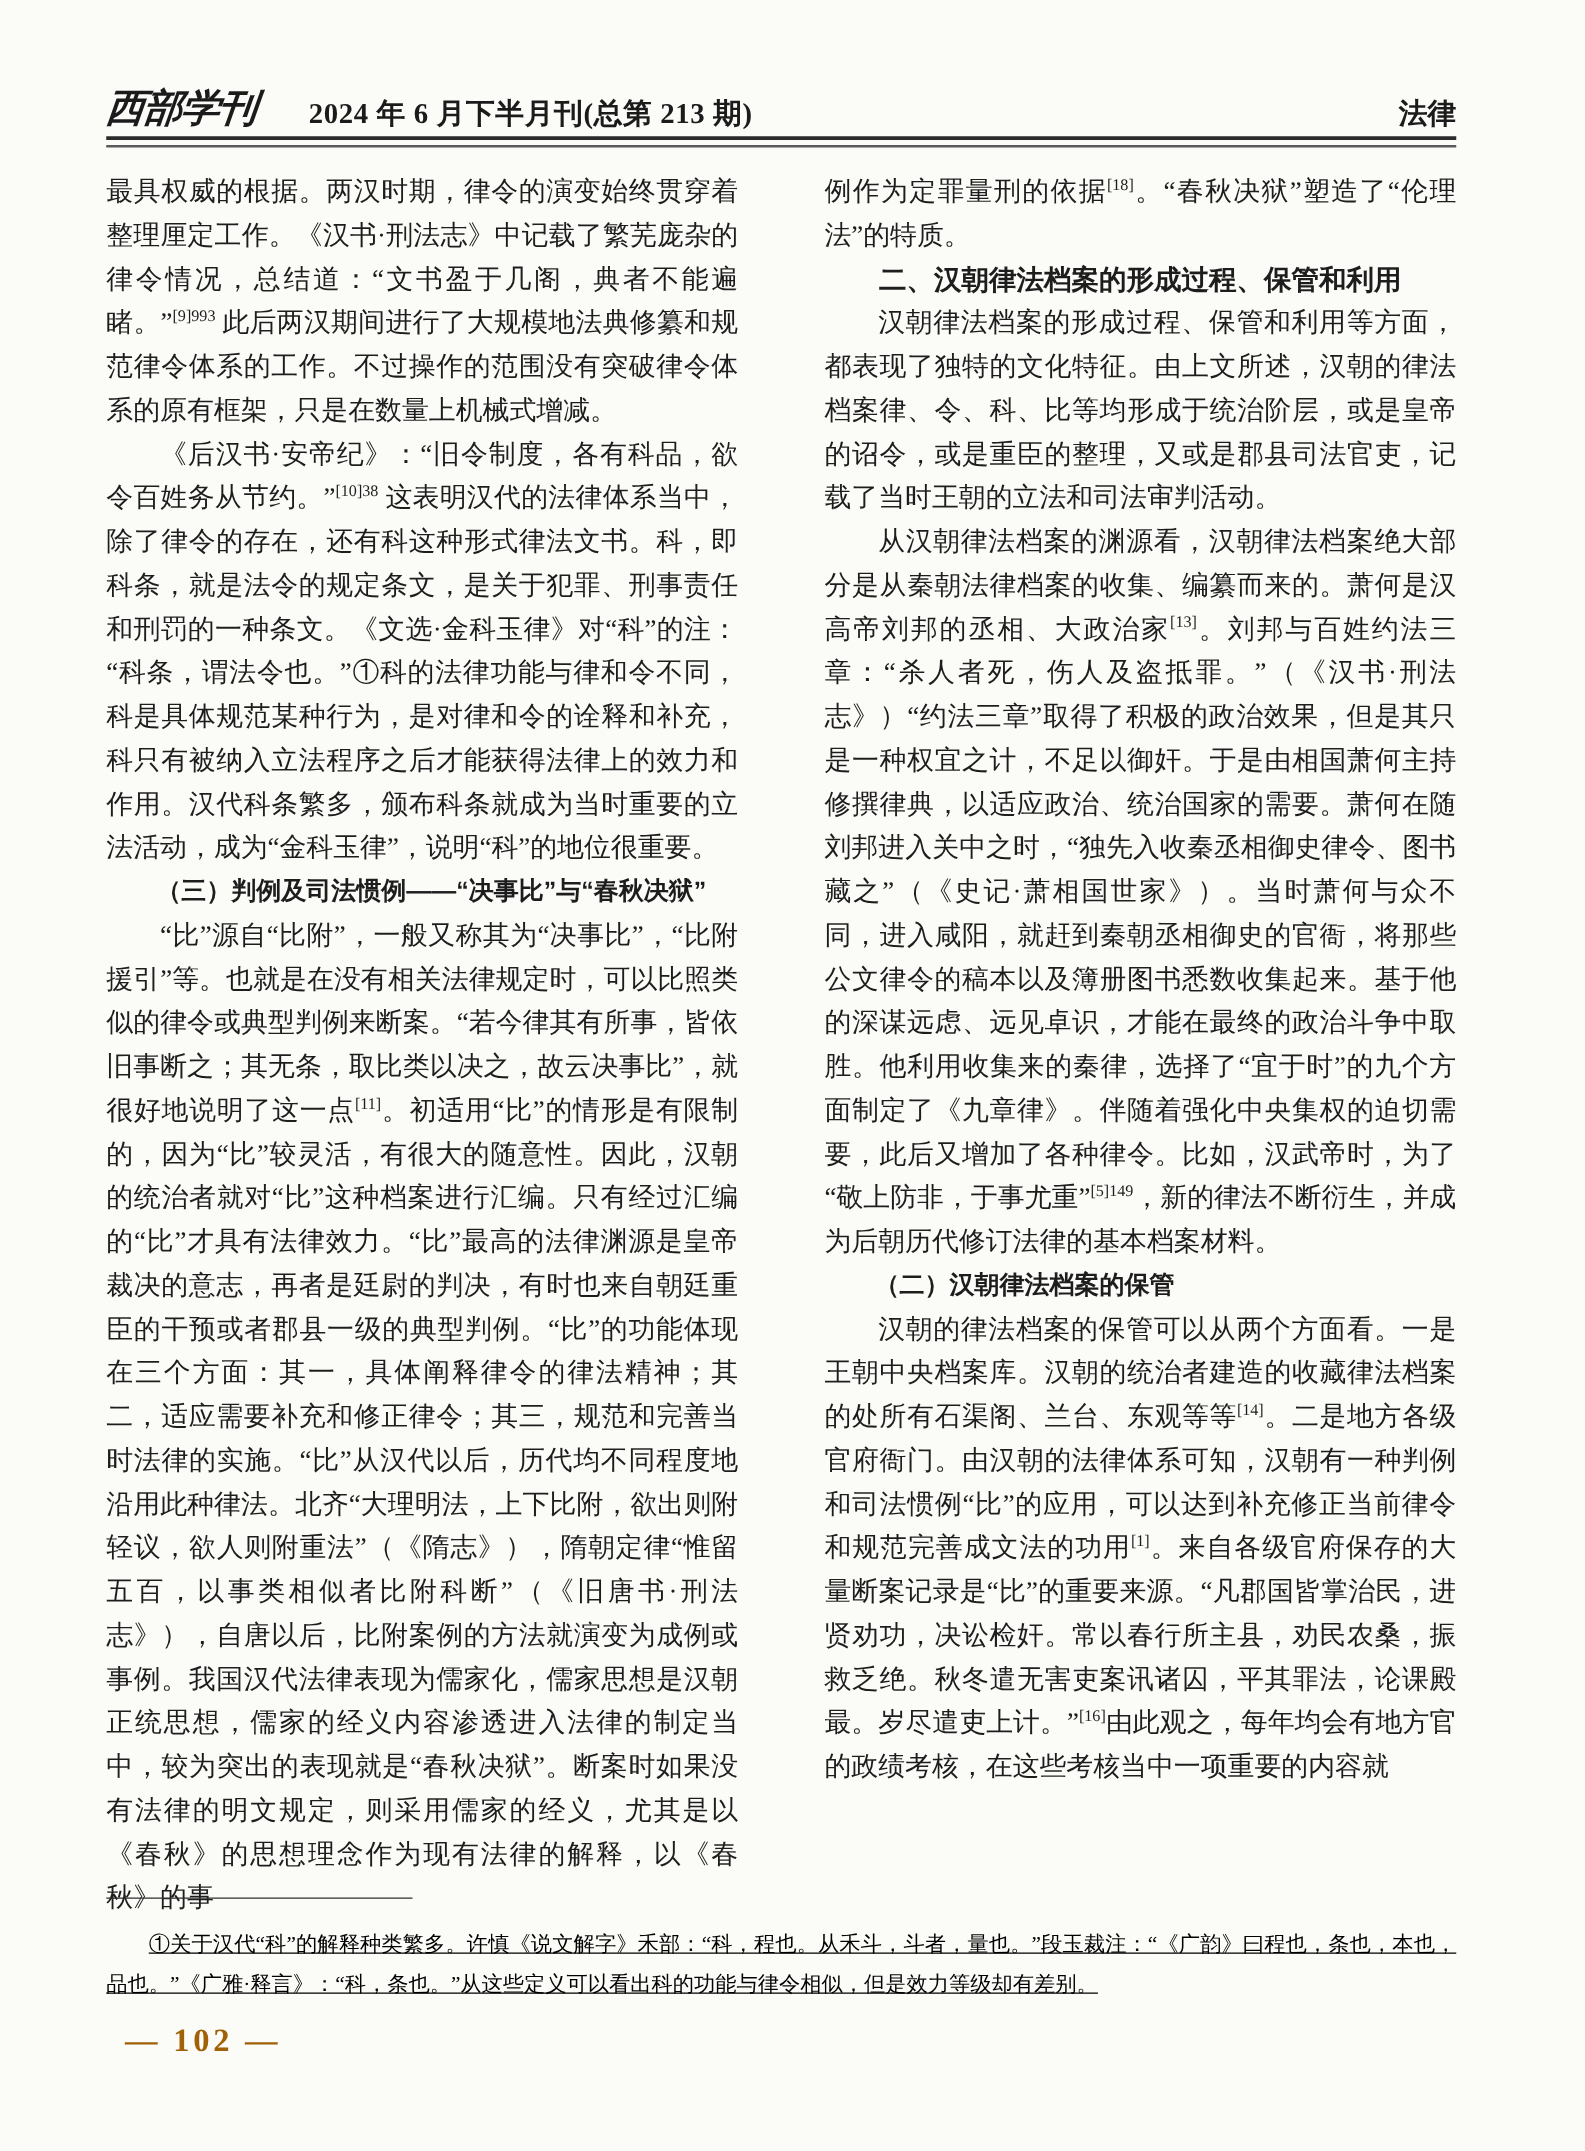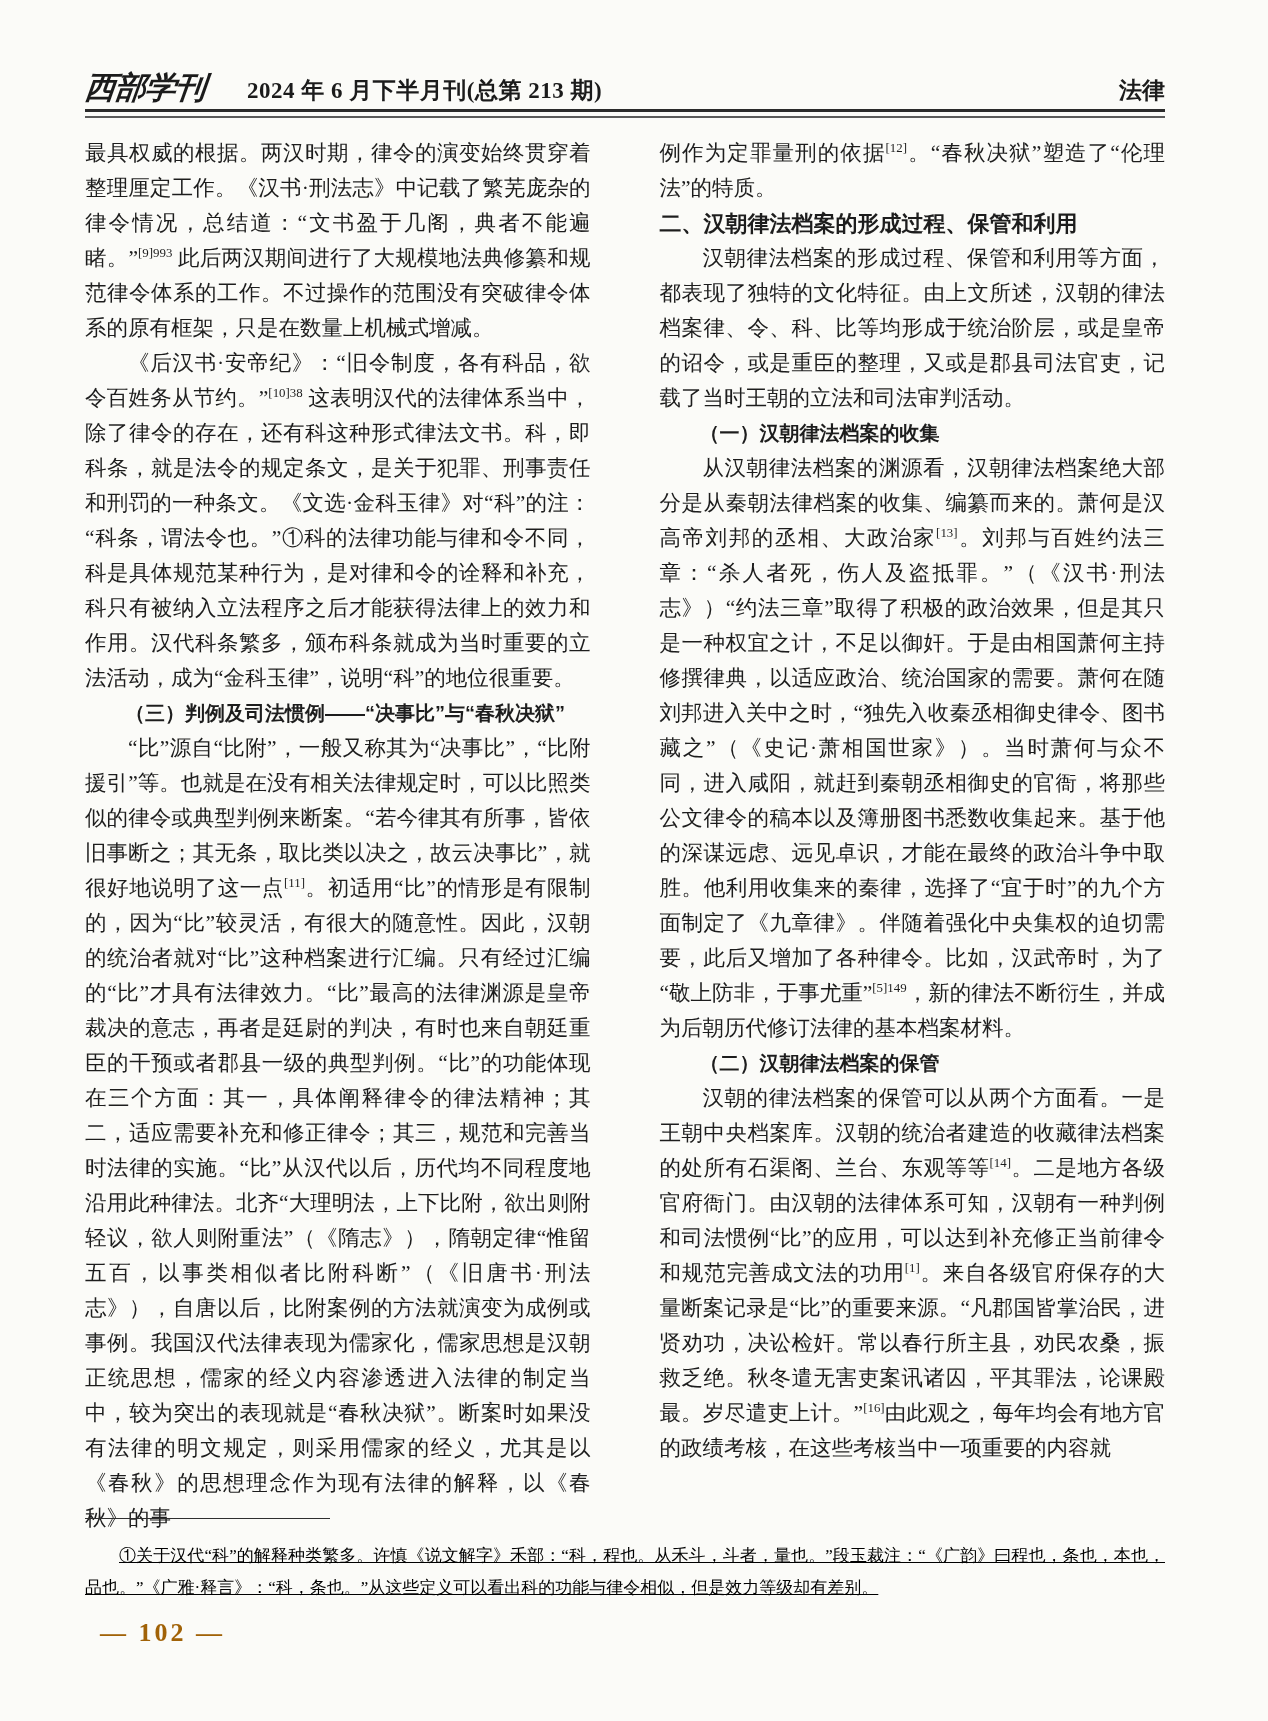--- a/index.html
+++ b/index.html
@@ -46,21 +46,21 @@
   }
   .col{
     flex:1;min-width:0;
     font-size:21.5px;line-height:35px;
     text-align:justify;
     color:#1d1d1d;
   }
   .para{margin:0;}
   .indent{text-indent:2em;}
   .heading-1{
-    margin:0;font-weight:bold;
+    margin:0;font-weight:bold;text-align:center;
     font-family:Liberation Serif, serif;
     font-size:22px;line-height:35px;
     white-space:nowrap;
   }
   .heading-2{
     margin:0;font-weight:bold;text-indent:2em;
     font-family:"Liberation Sans","DejaVu Sans",sans-serif;
     font-size:20px;line-height:35px;
   }
   sup{
@@ -105,24 +105,23 @@
   <div class="header-rule"></div>
 
   <div class="columns">
     <div class="col" id="col-left">
         <div class="para">最具权威的根据。两汉时期，律令的演变始终贯穿着整理厘定工作。《汉书·刑法志》中记载了繁芜庞杂的律令情况，总结道：“文书盈于几阁，典者不能遍睹。”<sup>[9]993</sup> 此后两汉期间进行了大规模地法典修纂和规范律令体系的工作。不过操作的范围没有突破律令体系的原有框架，只是在数量上机械式增减。</div>
         <div class="para indent">《后汉书·安帝纪》：“旧令制度，各有科品，欲令百姓务从节约。”<sup>[10]38</sup> 这表明汉代的法律体系当中，除了律令的存在，还有科这种形式律法文书。科，即科条，就是法令的规定条文，是关于犯罪、刑事责任和刑罚的一种条文。《文选·金科玉律》对“科”的注：“科条，谓法令也。”①科的法律功能与律和令不同，科是具体规范某种行为，是对律和令的诠释和补充，科只有被纳入立法程序之后才能获得法律上的效力和作用。汉代科条繁多，颁布科条就成为当时重要的立法活动，成为“金科玉律”，说明“科”的地位很重要。</div>
         <div class="heading-2">（三）判例及司法惯例——“决事比”与“春秋决狱”</div>
         <div class="para indent">“比”源自“比附”，一般又称其为“决事比”，“比附援引”等。也就是在没有相关法律规定时，可以比照类似的律令或典型判例来断案。“若今律其有所事，皆依旧事断之；其无条，取比类以决之，故云决事比”，就很好地说明了这一点<sup>[11]</sup>。初适用“比”的情形是有限制的，因为“比”较灵活，有很大的随意性。因此，汉朝的统治者就对“比”这种档案进行汇编。只有经过汇编的“比”才具有法律效力。“比”最高的法律渊源是皇帝裁决的意志，再者是廷尉的判决，有时也来自朝廷重臣的干预或者郡县一级的典型判例。“比”的功能体现在三个方面：其一，具体阐释律令的律法精神；其二，适应需要补充和修正律令；其三，规范和完善当时法律的实施。“比”从汉代以后，历代均不同程度地沿用此种律法。北齐“大理明法，上下比附，欲出则附轻议，欲人则附重法”（《隋志》），隋朝定律“惟留五百，以事类相似者比附科断”（《旧唐书·刑法志》），自唐以后，比附案例的方法就演变为成例或事例。我国汉代法律表现为儒家化，儒家思想是汉朝正统思想，儒家的经义内容渗透进入法律的制定当中，较为突出的表现就是“春秋决狱”。断案时如果没有法律的明文规定，则采用儒家的经义，尤其是以《春秋》的思想理念作为现有法律的解释，以《春秋》的事</div>
       </div>
     <div class="col" id="col-right">
-        <div class="para">例作为定罪量刑的依据<sup>[12]</sup>。“春秋决狱”塑造了“伦理法”的特质。</div>
+        <div class="para">例作为定罪量刑的依据<sup>[18]</sup>。“春秋决狱”塑造了“伦理法”的特质。</div>
         <div class="heading-1">二、汉朝律法档案的形成过程、保管和利用</div>
         <div class="para indent">汉朝律法档案的形成过程、保管和利用等方面，都表现了独特的文化特征。由上文所述，汉朝的律法档案律、令、科、比等均形成于统治阶层，或是皇帝的诏令，或是重臣的整理，又或是郡县司法官吏，记载了当时王朝的立法和司法审判活动。</div>
-        <div class="heading-2">（一）汉朝律法档案的收集</div>
         <div class="para indent">从汉朝律法档案的渊源看，汉朝律法档案绝大部分是从秦朝法律档案的收集、编纂而来的。萧何是汉高帝刘邦的丞相、大政治家<sup>[13]</sup>。刘邦与百姓约法三章：“杀人者死，伤人及盗抵罪。”（《汉书·刑法志》）“约法三章”取得了积极的政治效果，但是其只是一种权宜之计，不足以御奸。于是由相国萧何主持修撰律典，以适应政治、统治国家的需要。萧何在随刘邦进入关中之时，“独先入收秦丞相御史律令、图书藏之”（《史记·萧相国世家》）。当时萧何与众不同，进入咸阳，就赶到秦朝丞相御史的官衙，将那些公文律令的稿本以及簿册图书悉数收集起来。基于他的深谋远虑、远见卓识，才能在最终的政治斗争中取胜。他利用收集来的秦律，选择了“宜于时”的九个方面制定了《九章律》。伴随着强化中央集权的迫切需要，此后又增加了各种律令。比如，汉武帝时，为了“敬上防非，于事尤重”<sup>[5]149</sup>，新的律法不断衍生，并成为后朝历代修订法律的基本档案材料。</div>
         <div class="heading-2">（二）汉朝律法档案的保管</div>
         <div class="para indent">汉朝的律法档案的保管可以从两个方面看。一是王朝中央档案库。汉朝的统治者建造的收藏律法档案的处所有石渠阁、兰台、东观等等<sup>[14]</sup>。二是地方各级官府衙门。由汉朝的法律体系可知，汉朝有一种判例和司法惯例“比”的应用，可以达到补充修正当前律令和规范完善成文法的功用<sup>[1]</sup>。来自各级官府保存的大量断案记录是“比”的重要来源。“凡郡国皆掌治民，进贤劝功，决讼检奸。常以春行所主县，劝民农桑，振救乏绝。秋冬遣无害吏案讯诸囚，平其罪法，论课殿最。岁尽遣吏上计。”<sup>[16]</sup>由此观之，每年均会有地方官的政绩考核，在这些考核当中一项重要的内容就</div>
       </div>
   </div>
 
   <div class="footnote-rule"></div>
   <div class="footnote" id="footnote-text">①关于汉代“科”的解释种类繁多。许慎《说文解字》禾部：“科，程也。从禾斗，斗者，量也。”段玉裁注：“《广韵》曰程也，条也，本也，品也。”《广雅·释言》：“科，条也。”从这些定义可以看出科的功能与律令相似，但是效力等级却有差别。</div>
 
   <div class="pageno">— 102 —</div>

